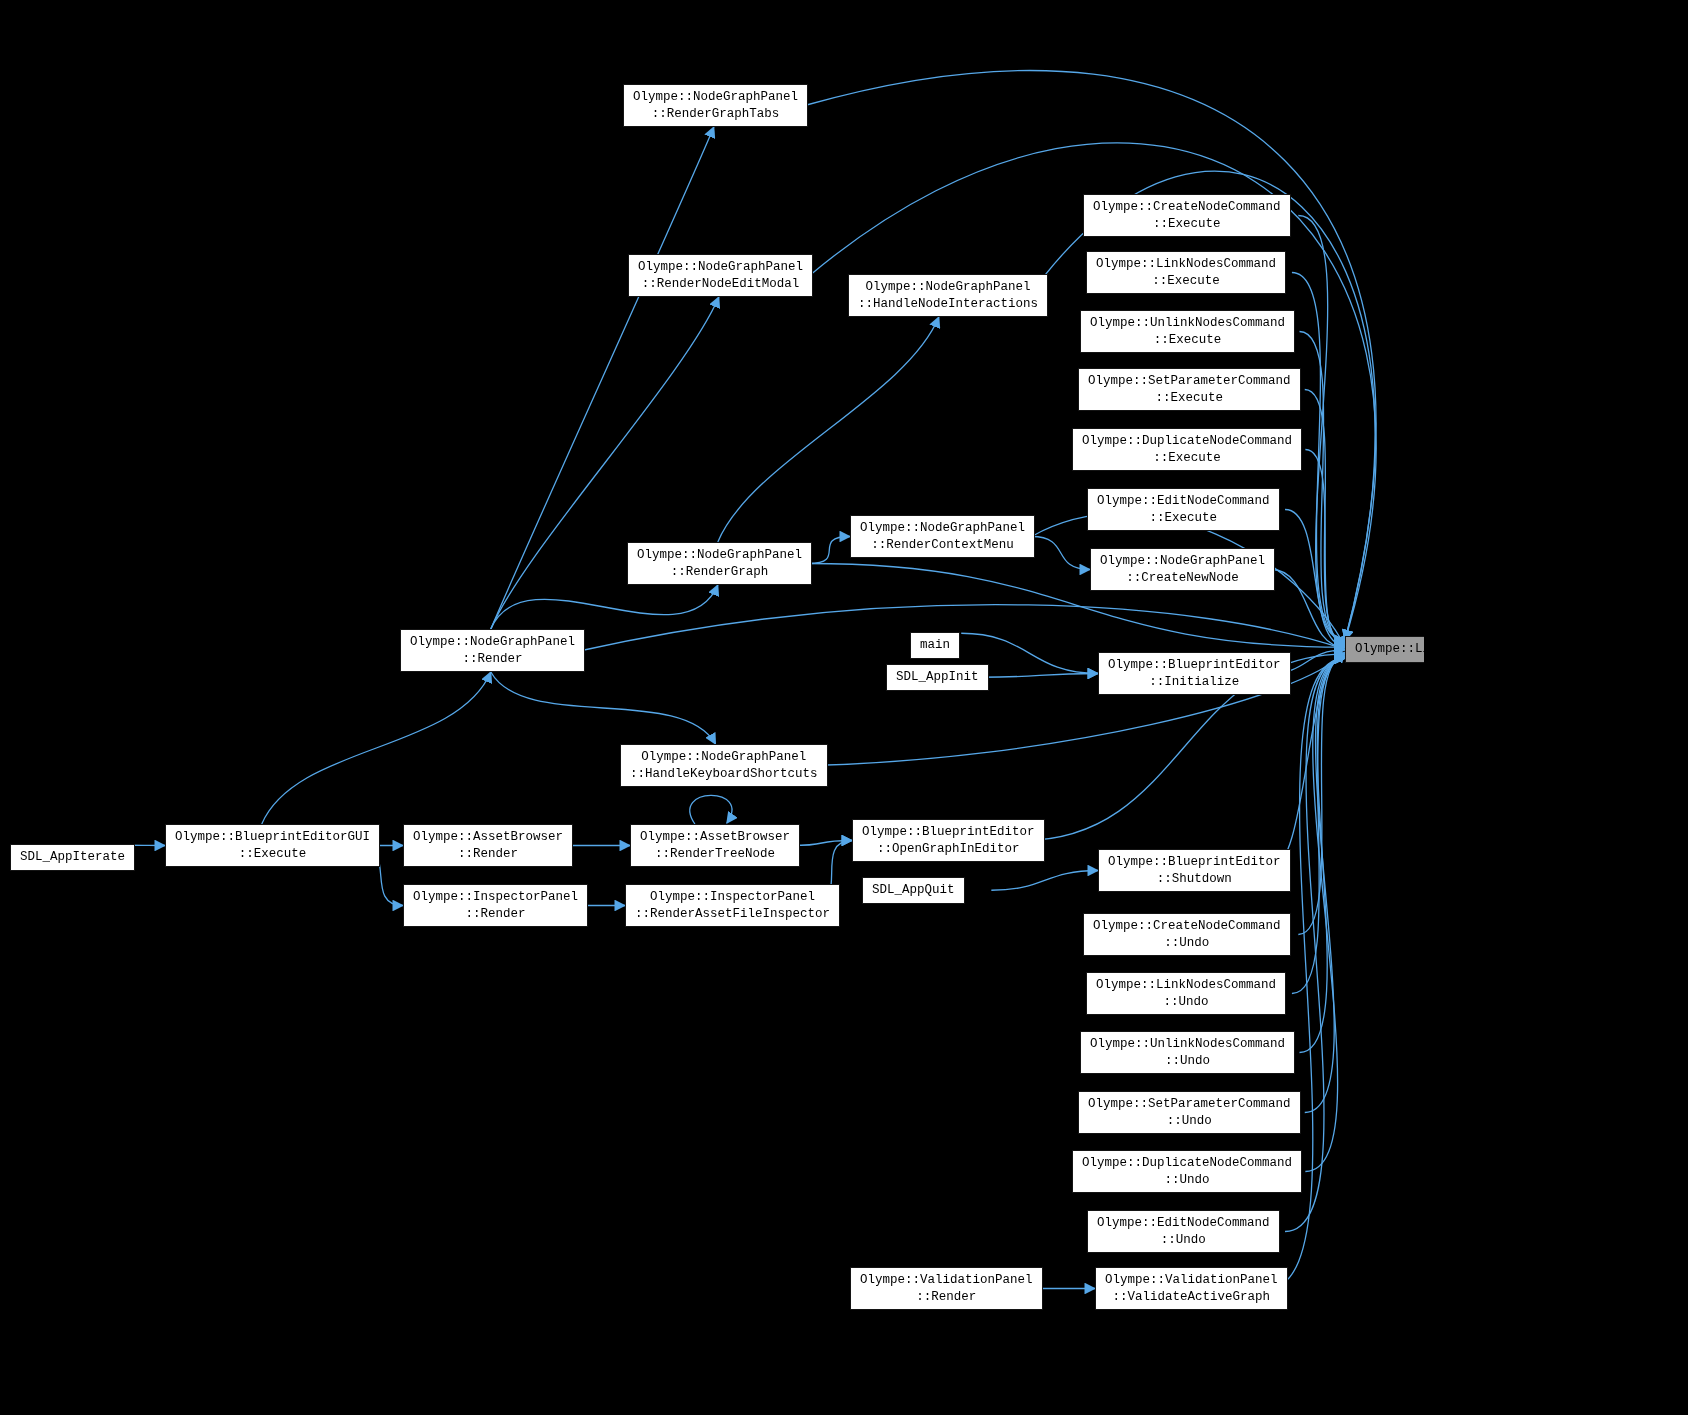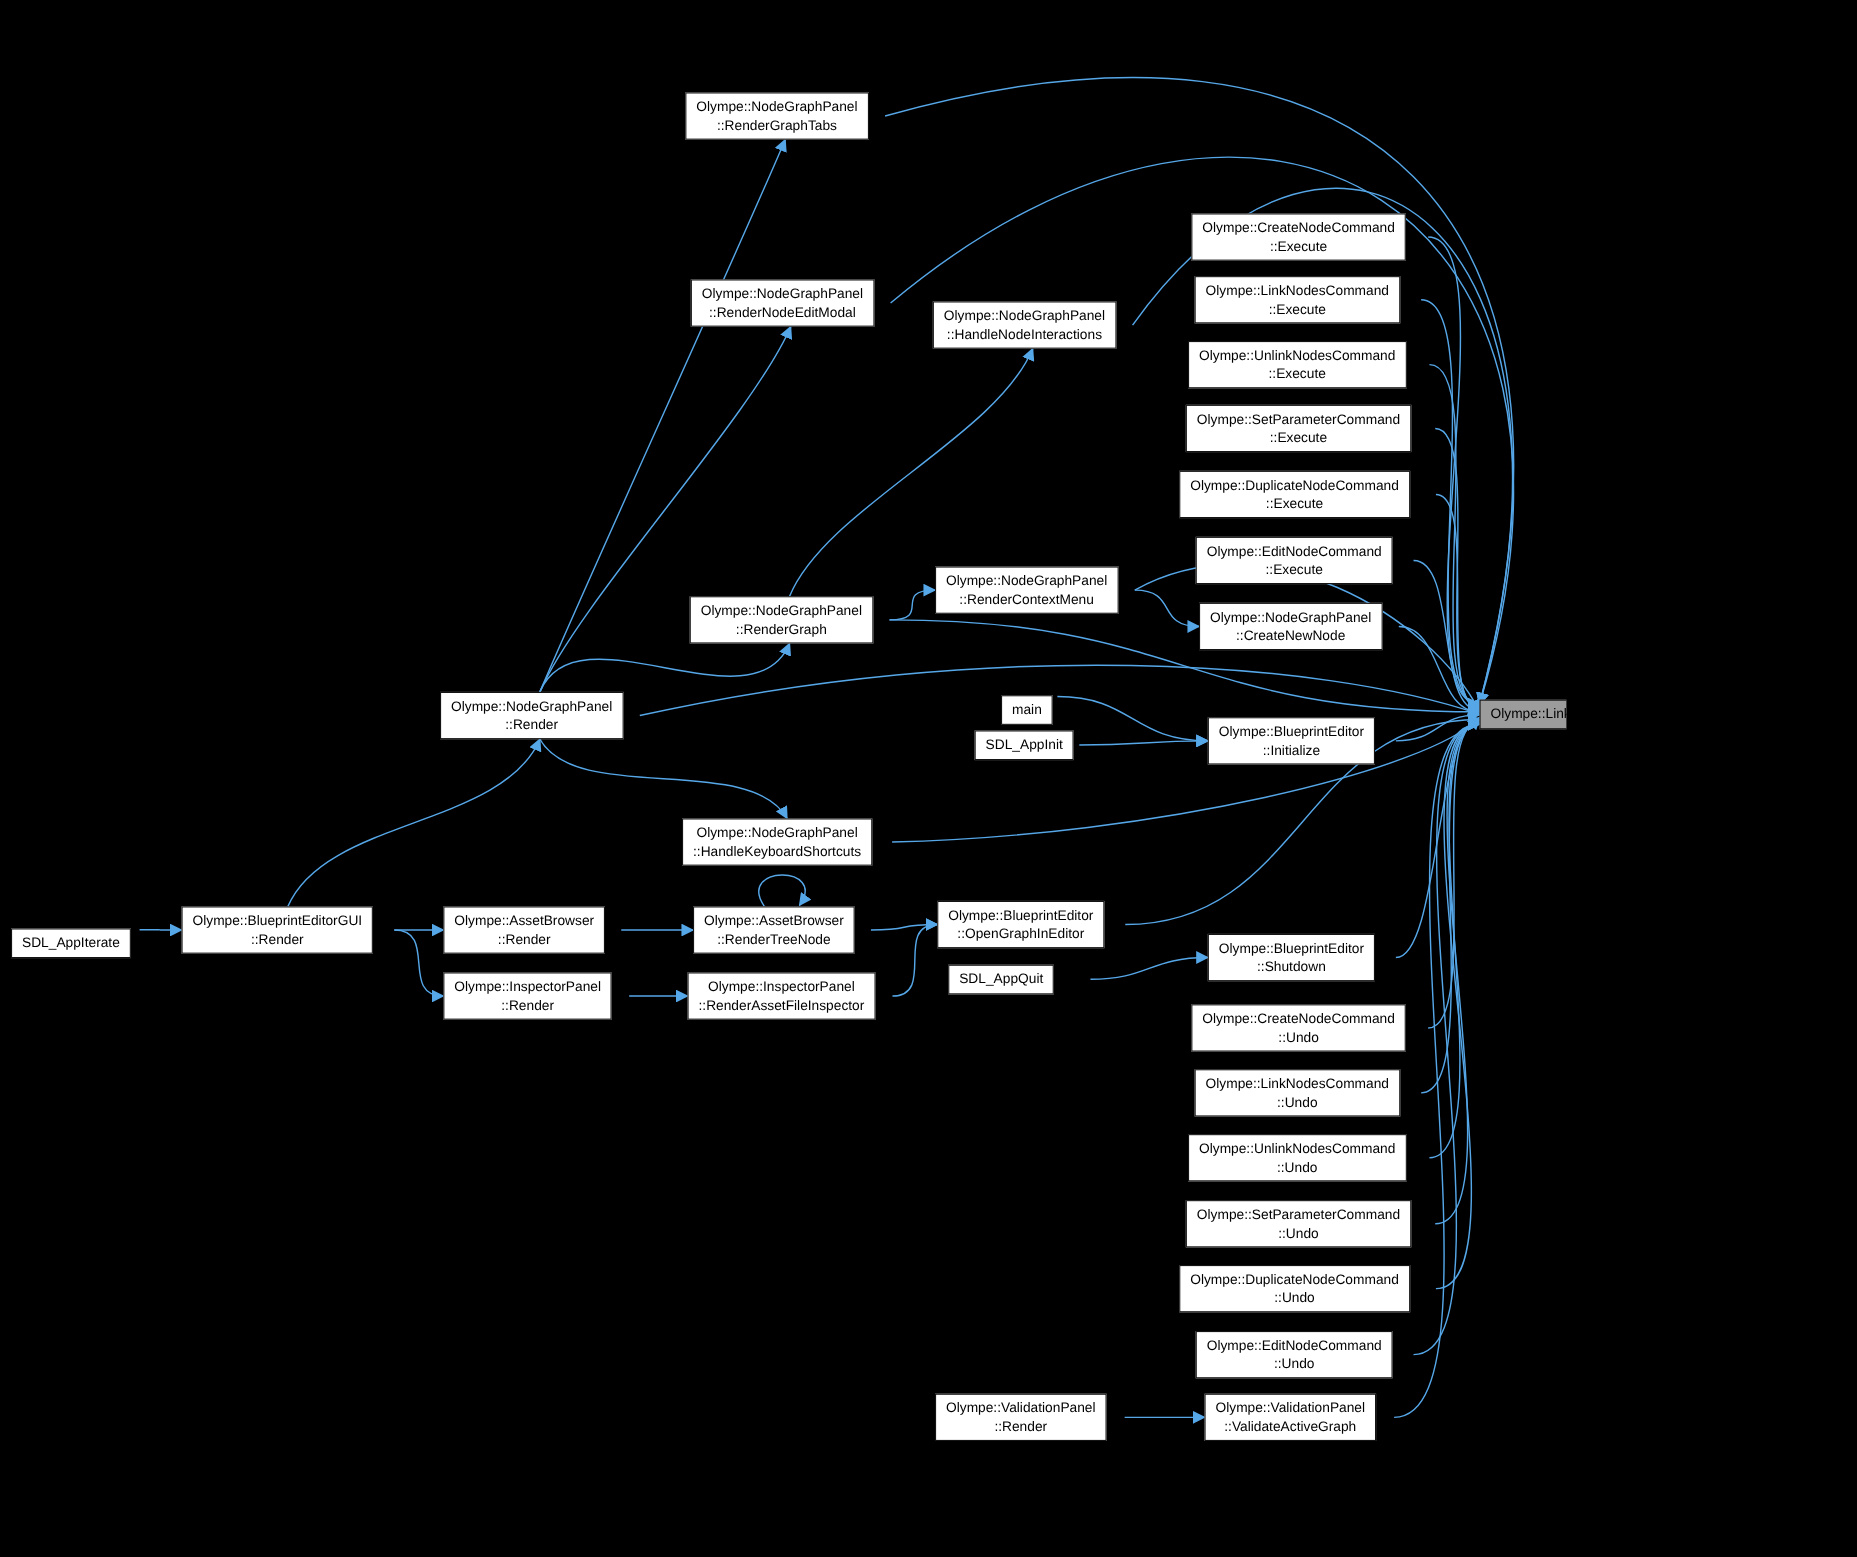--- a/index.html
+++ b/index.html
@@ -1,20 +1,20 @@
 <!DOCTYPE html>
 <html style="--bg: #000000; --edge: #56a7e8; --node-bg: #ffffff; --node-border: #141414; --focus-bg: #9c9c9c; --text: #000000;"><head>
 <meta charset="utf-8">
 <style>
   html,body{margin:0;padding:0;background:var(--bg,#000);}
   #canvas{
     position:relative;
     width:1424px;height:1415px;
     background:var(--bg,#000);
-    font-family:Liberation Sans, sans-serif;
+    font-family:Liberation Mono, monospace;
     overflow:hidden;
   }
   #edges{position:absolute;left:0;top:0;}
   .edge{fill:none;stroke:var(--edge,#56a7e8);stroke-width:1.3px;}
   .node{
     position:absolute;
     box-sizing:border-box;
     background:var(--node-bg,#fff);
     border:1px solid var(--node-border,#141414);
     color:var(--text,#000);
@@ -116,21 +116,21 @@
 ::Render</div>
   <div class="node focus" style="left:1345px;top:636px">Olympe::LinkNodesCommand::Get</div>
   <div class="node" style="left:620px;top:744px">Olympe::NodeGraphPanel
 ::HandleKeyboardShortcuts</div>
   <div class="node" style="left:630px;top:824px">Olympe::AssetBrowser
 ::RenderTreeNode</div>
   <div class="node" style="left:852px;top:819px">Olympe::BlueprintEditor
 ::OpenGraphInEditor</div>
   <div class="node" style="left:10px;top:844px">SDL_AppIterate</div>
   <div class="node" style="left:165px;top:824px">Olympe::BlueprintEditorGUI
-::Render</div>
+::Execute</div>
   <div class="node" style="left:403px;top:824px">Olympe::AssetBrowser
 ::Render</div>
   <div class="node" style="left:403px;top:884px">Olympe::InspectorPanel
 ::Render</div>
   <div class="node" style="left:625px;top:884px">Olympe::InspectorPanel
 ::RenderAssetFileInspector</div>
   <div class="node" style="left:862px;top:877px">SDL_AppQuit</div>
   <div class="node" style="left:1098px;top:849px">Olympe::BlueprintEditor
 ::Shutdown</div>
   <div class="node" style="left:1083px;top:913px">Olympe::CreateNodeCommand

